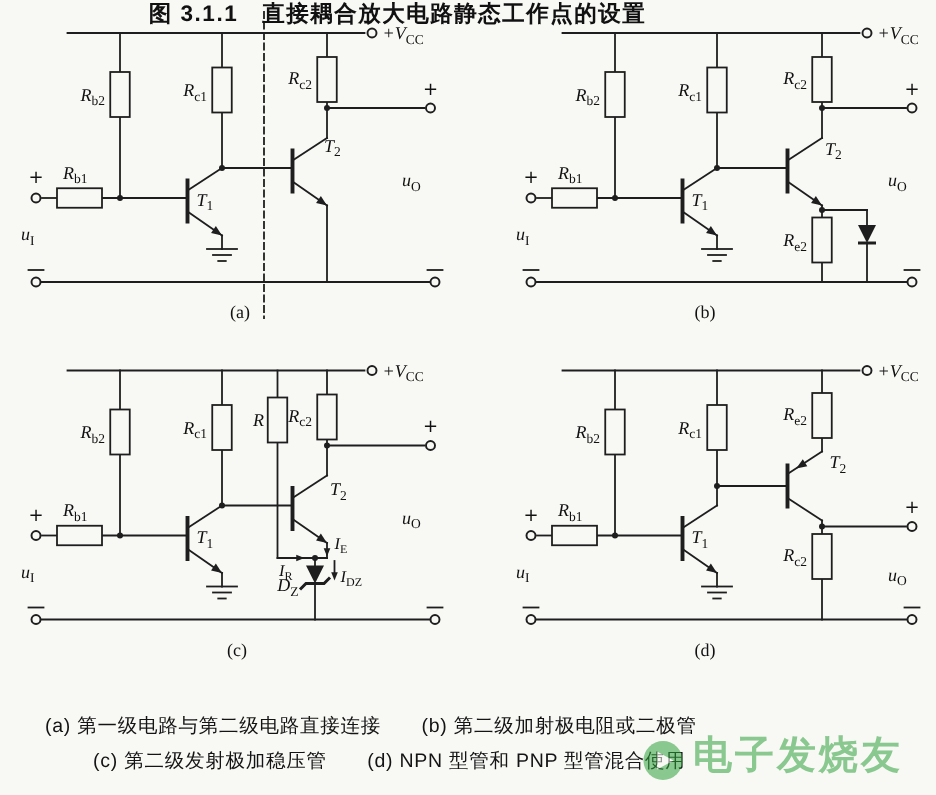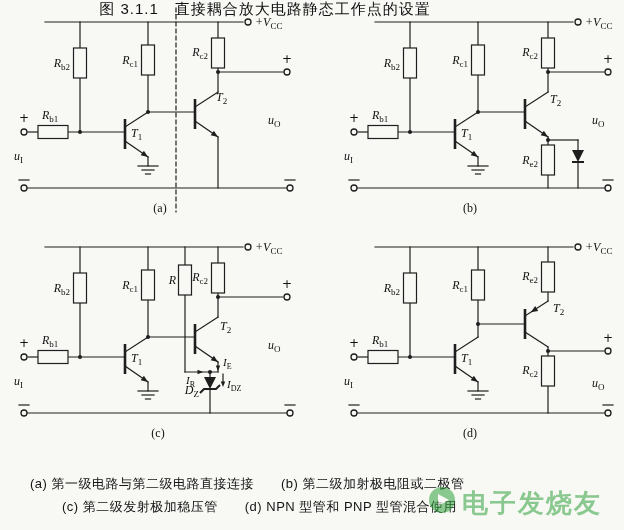--- a/index.html
+++ b/index.html
@@ -15,25 +15,25 @@
   .fillb{fill:#1e1e1e;stroke:none;}
   .bw2{stroke:#1e1e1e;stroke-width:2;fill:none;}
   text{fill:#111;}
   .lbl{font-family:"Liberation Serif",serif;font-style:italic;font-size:12px;}
   .lbl .sub{font-size:9px;font-style:normal;}
   .cur{font-family:"Liberation Serif",serif;font-style:italic;font-size:11px;}
   .cur .sub{font-size:8px;font-style:normal;}
   .plus{font-family:"DejaVu Sans",sans-serif;font-size:12px;}
   .sfl{font-family:"Liberation Serif",serif;font-size:12px;}
   .fig-title{position:absolute;left:0;top:450;width:530px;text-align:center;
-             font-weight:normal;font-size:15px;letter-spacing:1px;color:#111;}
+             font-weight:bold;font-size:15px;letter-spacing:1px;color:#111;}
   .cap{position:absolute;font-size:13px;letter-spacing:0.5px;color:#141414;}
   .cap1{left:30px;top:475px;}
   .cap2{left:62px;top:498px;}
-  .watermark{position:absolute;left:428px;top:486px;display:flex;align-items:flex-start;
+  .watermark{position:absolute;left:428px;top:486px;display:flex;align-items:flex-end;
              gap:6px;opacity:0.55;pointer-events:none;}
   .watermark .wm-text{font-size:26px;font-weight:bold;letter-spacing:2px;}
 </style>
 </head>
 <body>
 
 <div id="page">
 <svg width="624" height="448" viewBox="0 0 624 448">
 
   <g>

